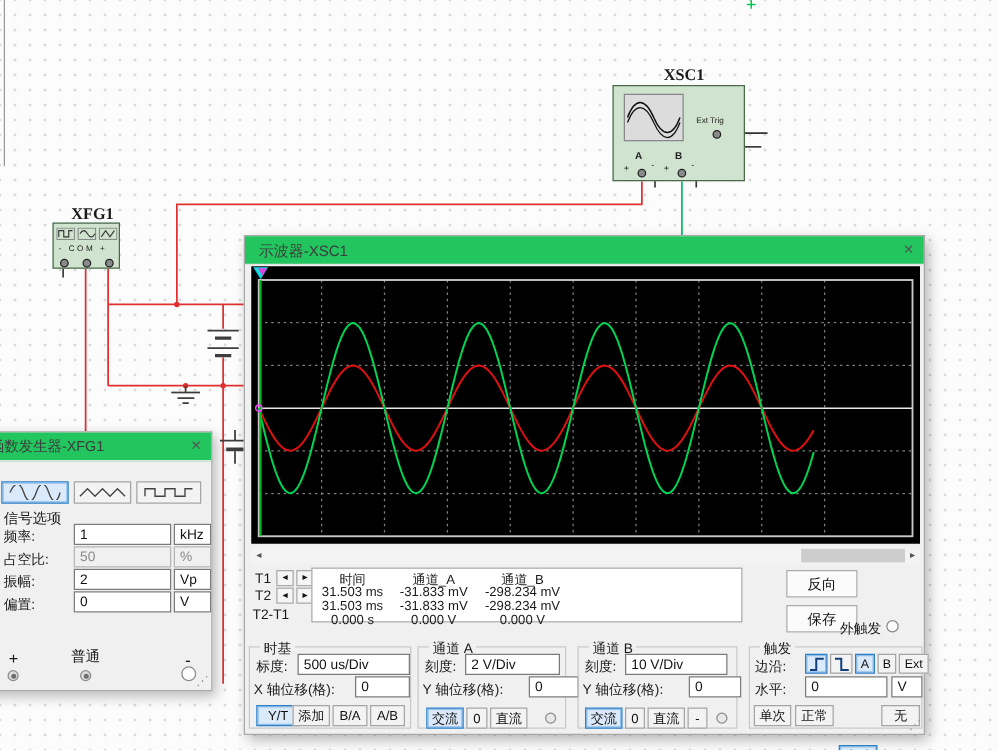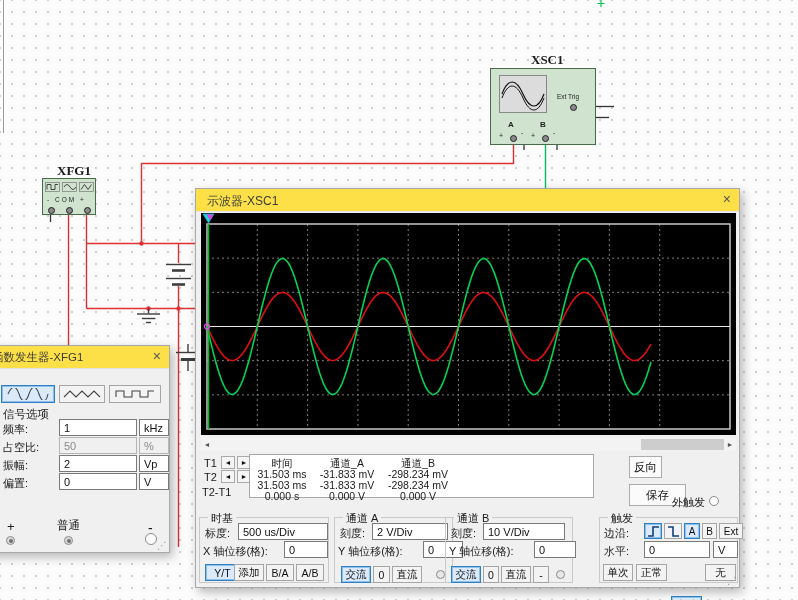--- a/index.html
+++ b/index.html
@@ -12,21 +12,21 @@
   
   .comp{position:absolute;background:#cfe3cf;border:1.5px solid #4a6b4a;box-sizing:border-box;padding-left:44px;}
   .comp-ref{position:absolute;font-family:"Liberation Serif","DejaVu Serif",serif;
             font-weight:bold;font-size:13px;color:#1b1b1b;}
   .term{position:absolute;width:7px;height:7px;border-radius:50%;
         background:#8a8a8a;border:1.5px solid #222;box-sizing:border-box;}
   .tinytxt{position:absolute;font-size:7px;color:#222;line-height:7px;}
   
   .win{position:absolute;background:#f0f0f0;border:1px solid #a8a8a8;box-sizing:border-box;
        box-shadow:3px 4px 10px rgba(0,0,0,.28);}
-  .titlebar{position:absolute;left:0;top:0;right:0;height:22px;background:#fde047;
+  .titlebar{position:absolute;left:0;top:0;right:0;height:22px;background:#22c55e;
             border-bottom:1px solid #e3e3e3;}
   .title{position:absolute;left:11px;top:4px;font-size:12px;color:#3c3c3c;white-space:nowrap;}
   .close{position:absolute;top:2px;right:8px;font-size:14px;color:#555;cursor:default;}
   .btn{position:absolute;background:#fbfbfb;border:1px solid #ababab;box-sizing:border-box;
        font-size:11px;color:#111;display:flex;align-items:center;justify-content:center;
        white-space:nowrap;overflow:hidden;}
   .toggle{background:#f3f3f3;border:1px solid #a5a5a5;}
   .sel{background:#dbeafb;border:1px solid #2e7fc4;box-shadow:inset 0 0 0 1px #8fc0ea;}
   .tbox{position:absolute;background:#fff;border:1px solid #7a7a7a;box-sizing:border-box;
         font-size:11px;color:#111;padding:0 0 0 4px;font-family:inherit;}
@@ -252,21 +252,21 @@
     <span class="rcell" style="left:64px;top:13px;width:66px;">-31.833 mV</span>
     <span class="rcell" style="left:132px;top:13px;width:72px;">-298.234 mV</span>
     <span class="rcell" style="left:2px;top:24px;width:60px;">31.503 ms</span>
     <span class="rcell" style="left:64px;top:24px;width:66px;">-31.833 mV</span>
     <span class="rcell" style="left:132px;top:24px;width:72px;">-298.234 mV</span>
     <span class="rcell" style="left:2px;top:35px;width:60px;">0.000 s</span>
     <span class="rcell" style="left:64px;top:35px;width:66px;">0.000 V</span>
     <span class="rcell" style="left:132px;top:35px;width:72px;">0.000 V</span>
   </div>
 
-  <div class="btn" style="left:433px;top:267px;width:33px;height:22px;font-size:11.5px;">反向</div>
+  <div class="btn" style="left:433px;top:267px;width:57px;height:22px;font-size:11.5px;">反向</div>
   <div class="btn" style="left:433px;top:295px;width:57px;height:22px;font-size:11.5px;">保存</div>
   <span class="lbl" style="left:476px;top:306px;text-align:right;">外触发</span>
   <div class="radio" style="left:513px;top:307px;width:10px;height:10px;"></div>
 
   <div class="group" style="left:3px;top:328px;width:130px;height:66px;">
     <span class="glabel">时基</span>
     <span class="lbl" style="left:5px;top:8px;">标度:</span>
     <input class="tbox" readonly="" style="left: 38px; top: 5px; width: 90px; height: 17px;" value="500 us/Div">
     <span class="lbl" style="left:3px;top:26px;">X 轴位移(格):</span>
     <input class="tbox" readonly="" style="left: 84px; top: 23px; width: 44px; height: 17px;" value="0">
@@ -281,21 +281,21 @@
     <span class="lbl" style="left:5px;top:8px;">刻度:</span>
     <input class="tbox" readonly="" style="left: 37px; top: 5px; width: 76px; height: 17px;" value="2 V/Div">
     <span class="lbl" style="left:3px;top:26px;">Y 轴位移(格):</span>
     <input class="tbox" readonly="" style="left: 88px; top: 23px; width: 40px; height: 17px;" value="0">
     <div class="btn sel" style="left:6px;top:48px;width:30px;height:17px;font-size:10.5px;">交流</div>
     <div class="btn toggle" style="left:38px;top:48px;width:17px;height:17px;font-size:10.5px;">0</div>
     <div class="btn toggle" style="left:57px;top:48px;width:30px;height:17px;font-size:10.5px;">直流</div>
     <div class="radio" style="left:101px;top:52px;width:9px;height:9px;background:#e8e8e8;"></div>
   </div>
 
-  <div class="group" style="left:249px;top:328px;width:128px;height:66px;">
+  <div class="group" style="left:266px;top:328px;width:128px;height:66px;">
     <span class="glabel">通道 B</span>
     <span class="lbl" style="left:5px;top:8px;">刻度:</span>
     <input class="tbox" readonly="" style="left: 37px; top: 5px; width: 82px; height: 17px;" value="10 V/Div">
     <span class="lbl" style="left:3px;top:26px;">Y 轴位移(格):</span>
     <input class="tbox" readonly="" style="left: 88px; top: 23px; width: 42px; height: 17px;" value="0">
     <div class="btn sel" style="left:5px;top:48px;width:30px;height:17px;font-size:10.5px;">交流</div>
     <div class="btn toggle" style="left:37px;top:48px;width:16px;height:17px;font-size:10.5px;">0</div>
     <div class="btn toggle" style="left:55px;top:48px;width:30px;height:17px;font-size:10.5px;">直流</div>
     <div class="btn toggle" style="left:87px;top:48px;width:16px;height:17px;font-size:10.5px;">-</div>
     <div class="radio" style="left:110px;top:52px;width:9px;height:9px;background:#e8e8e8;"></div>

